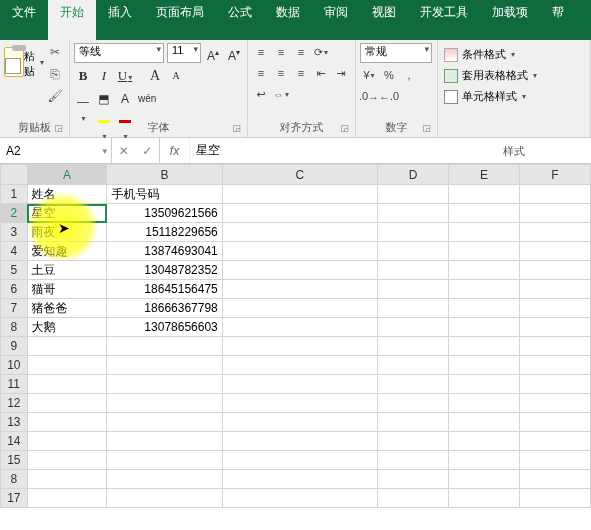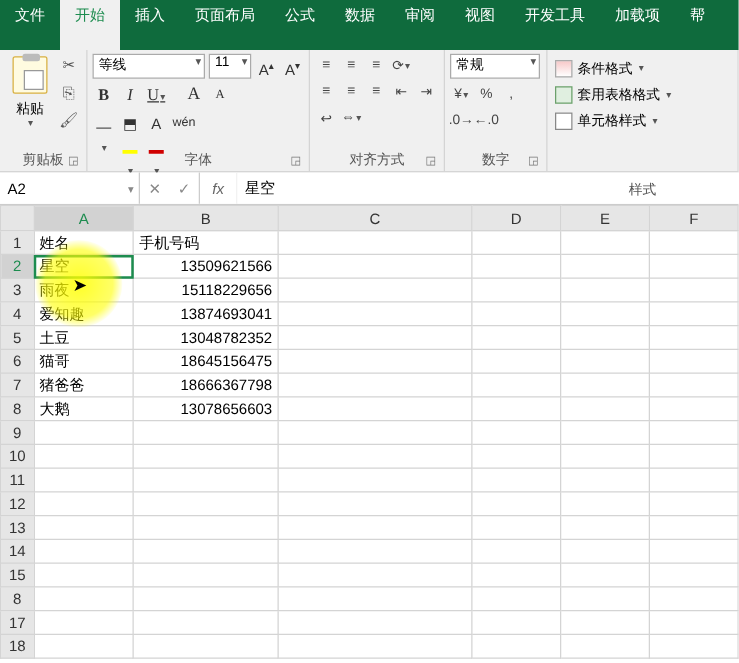--- a/index.html
+++ b/index.html
@@ -14,21 +14,21 @@
   
   .ribbon { background: #f0f0f0; display: flex; height: 98px; border-bottom: 1px solid #ccc; }
   .group { border-right: 1px solid #d4d4d4; display: flex; flex-direction: column; padding: 3px 4px 2px; }
   .group-body { flex: 1; display: flex; align-items: flex-start; }
   .group-label { text-align: center; font-size: 11px; color: #555; padding-top: 2px; position: relative; }
   .group-label .launcher { position: absolute; right: 2px; bottom: 2px; font-size: 9px; color: #777; cursor: pointer; }
 
   
   .clip { width: 70px; }
   .clip-body { display: flex; gap: 2px; }
-  .paste-big { display: flex; flex-direction: column; align-items: center; width: 40px; padding-top: 2px; cursor: pointer; }
+  .paste-big { display: flex; flex-direction: row; align-items: center; width: 40px; padding-top: 2px; cursor: pointer; }
   .paste-icon { width: 28px; height: 30px; background: #fffbe0; border: 1px solid #d8b040; border-radius: 2px; position: relative; }
   .paste-icon::before { content:""; position:absolute; top:-3px; left:7px; width:14px; height:6px; background:#bbb; border-radius:2px; }
   .paste-icon::after { content:""; position:absolute; bottom:2px; right:2px; width:14px; height:14px; background:#fff; border:1px solid #999; }
   .paste-label { font-size: 11px; margin-top: 4px; }
   .clip-side { display: flex; flex-direction: column; gap: 4px; padding-top: 2px; }
   .clip-side span { font-size: 12px; width: 18px; height: 18px; text-align:center; cursor:pointer; color:#555; }
 
   
   .font { flex: 0 0 165px; }
   .font-row { display: flex; gap: 3px; align-items: center; margin-bottom: 3px; }
@@ -399,26 +399,17 @@
         </tr>
         <tr>
           <th>17</th>
           <td></td>
           <td></td>
           <td></td>
           <td></td>
           <td></td>
           <td></td>
         </tr>
-        <tr>
-          <th>18</th>
-          <td></td>
-          <td></td>
-          <td></td>
-          <td></td>
-          <td></td>
-          <td></td>
-        </tr>
       </tbody>
   </table>
   <div class="hl"></div>
   <div class="cursor">➤</div>
 </div>
 
 </body></html>

